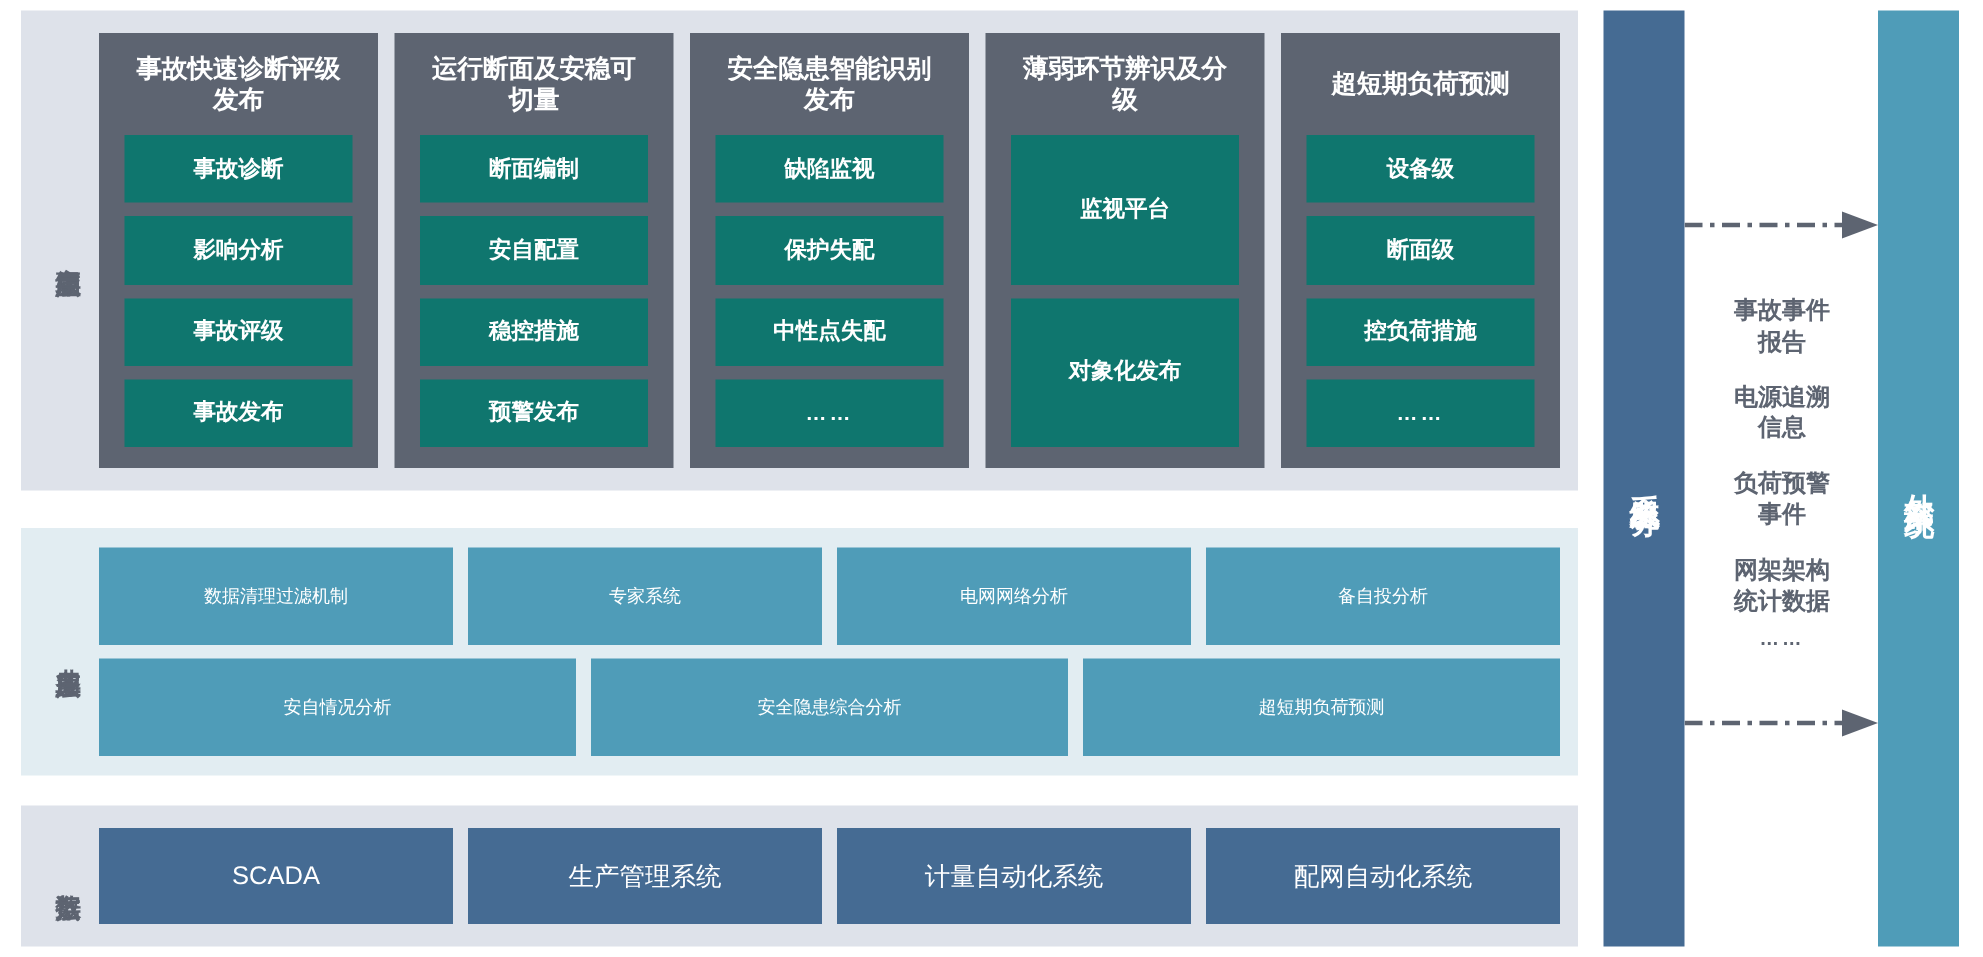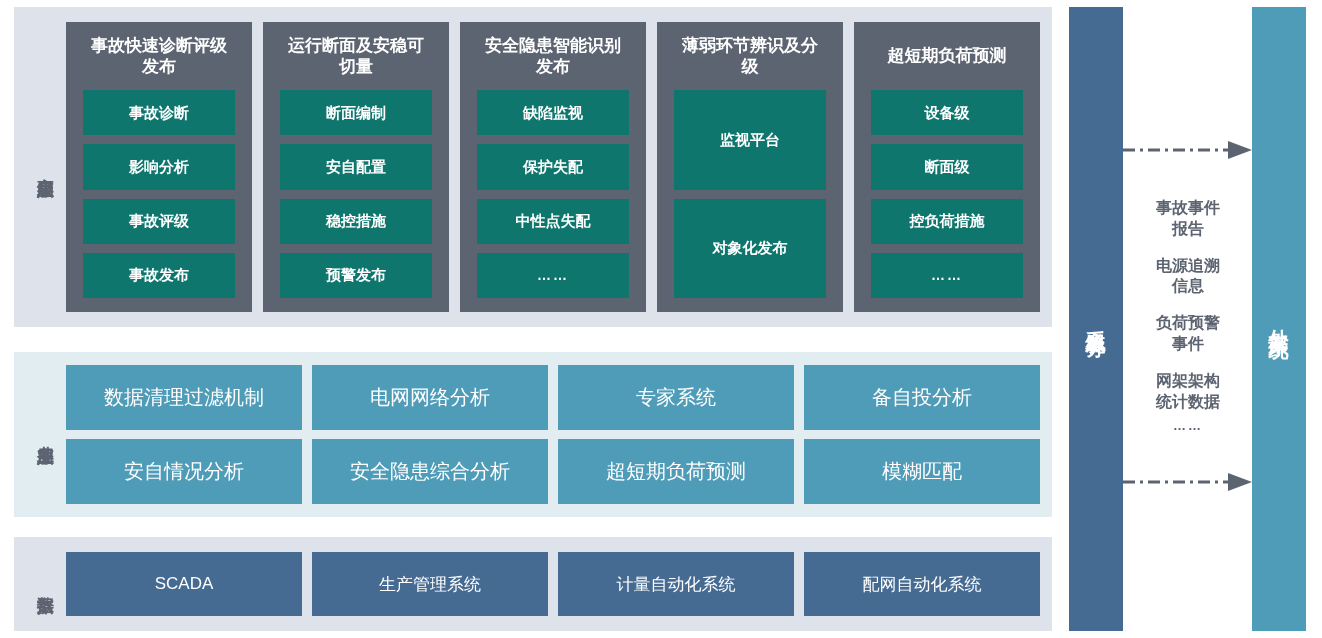--- a/index.html
+++ b/index.html
@@ -139,21 +139,21 @@
   .biz-row {
     flex: 1 1 0;
     display: flex;
     flex-direction: row;
     gap: 10px;
   }
   .biz-item {
     flex: 1 1 0;
     background: #4f9cb8;
     color: #ffffff;
-    font-size: 20px;
+    font-size: 12px;
     display: flex;
     align-items: center;
     justify-content: center;
     text-align: center;
   }
 
   
   .layer-data .layer-body {
     padding: 15px 12px 15px 0;
     display: flex;
@@ -304,29 +304,28 @@
         </div>
 
       </div>
     </div>
 
     <div class="layer layer-business">
       <div class="layer-label">业务应用层</div>
       <div class="layer-body">
         <div class="biz-row">
           <div class="biz-item">数据清理过滤机制</div>
+          <div class="biz-item">专家系统</div>
           <div class="biz-item">电网网络分析</div>
-          <div class="biz-item">专家系统</div>
           <div class="biz-item">备自投分析</div>
         </div>
         <div class="biz-row">
           <div class="biz-item">安自情况分析</div>
           <div class="biz-item">安全隐患综合分析</div>
           <div class="biz-item">超短期负荷预测</div>
-          <div class="biz-item">模糊匹配</div>
         </div>
       </div>
     </div>
 
     <div class="layer layer-data">
       <div class="layer-label">数据层</div>
       <div class="layer-body">
         <div class="data-item">SCADA</div>
         <div class="data-item">生产管理系统</div>
         <div class="data-item">计量自动化系统</div>

